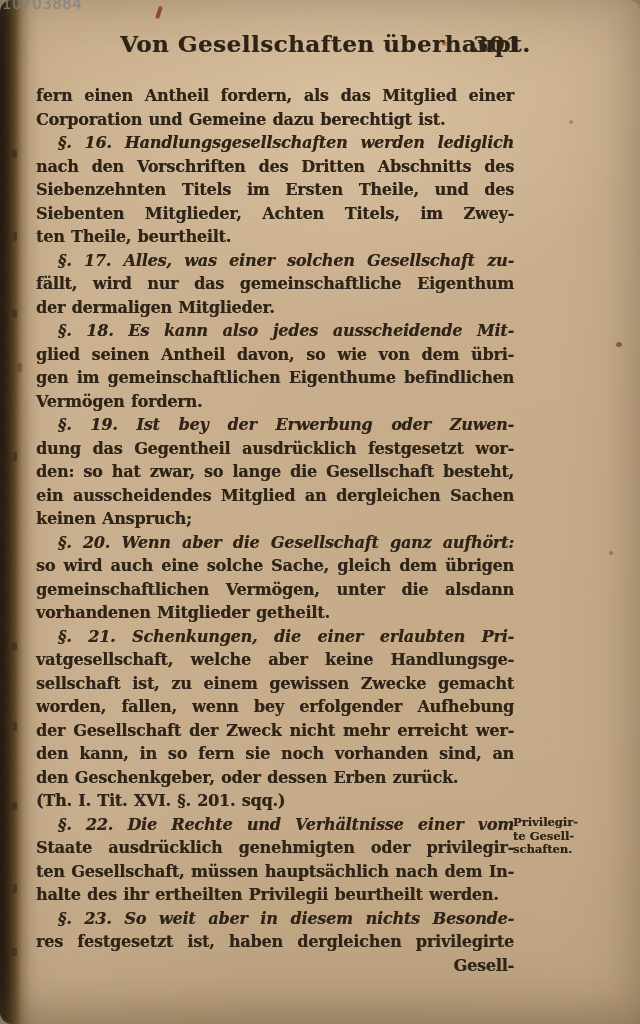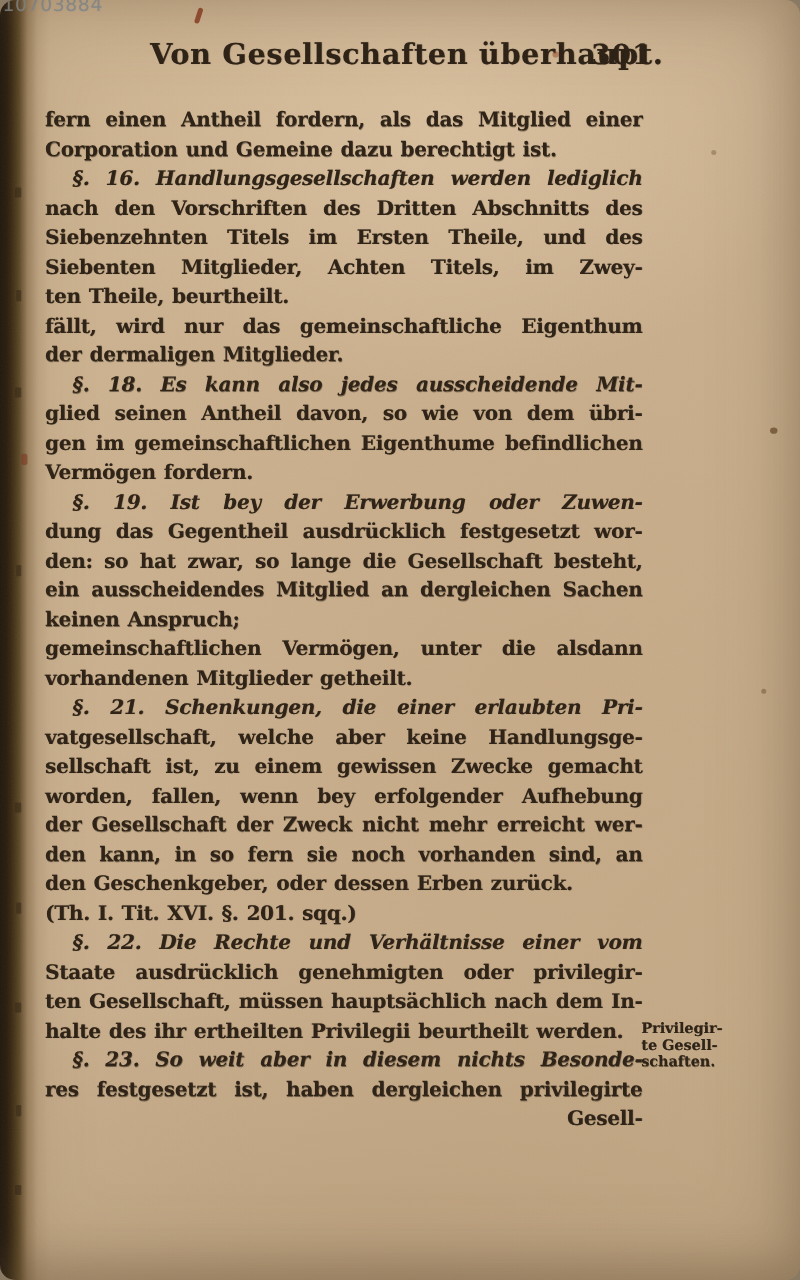--- a/index.html
+++ b/index.html
@@ -81,31 +81,34 @@
   </div>
 
   <div id="body-text">
       <div class="line j">fern einen Antheil fordern, als das Mitglied einer</div>
       <div class="line end">Corporation und Gemeine dazu berechtigt ist.</div>
       <div class="line j-indent">§. 16. Handlungsgesellschaften werden lediglich</div>
       <div class="line j">nach den Vorschriften des Dritten Abschnitts des</div>
       <div class="line j">Siebenzehnten Titels im Ersten Theile, und des</div>
       <div class="line j">Siebenten Mitglieder, Achten Titels, im Zwey-</div>
       <div class="line end">ten Theile, beurtheilt.</div>
+      <div class="line j-indent">§. 17. Alles, was einer solchen Gesellschaft zu-</div>
       <div class="line j">fällt, wird nur das gemeinschaftliche Eigenthum</div>
       <div class="line end">der dermaligen Mitglieder.</div>
       <div class="line j-indent">§. 18. Es kann also jedes ausscheidende Mit-</div>
       <div class="line j">glied seinen Antheil davon, so wie von dem übri-</div>
       <div class="line j">gen im gemeinschaftlichen Eigenthume befindlichen</div>
       <div class="line end">Vermögen fordern.</div>
       <div class="line j-indent">§. 19. Ist bey der Erwerbung oder Zuwen-</div>
       <div class="line j">dung das Gegentheil ausdrücklich festgesetzt wor-</div>
       <div class="line j">den: so hat zwar, so lange die Gesellschaft besteht,</div>
       <div class="line j">ein ausscheidendes Mitglied an dergleichen Sachen</div>
       <div class="line end">keinen Anspruch;</div>
+      <div class="line j-indent">§. 20. Wenn aber die Gesellschaft ganz aufhört:</div>
+      <div class="line j">so wird auch eine solche Sache, gleich dem übrigen</div>
       <div class="line j">gemeinschaftlichen Vermögen, unter die alsdann</div>
       <div class="line end">vorhandenen Mitglieder getheilt.</div>
       <div class="line j-indent">§. 21. Schenkungen, die einer erlaubten Pri-</div>
       <div class="line j">vatgesellschaft, welche aber keine Handlungsge-</div>
       <div class="line j">sellschaft ist, zu einem gewissen Zwecke gemacht</div>
       <div class="line j">worden, fallen, wenn bey erfolgender Aufhebung</div>
       <div class="line j">der Gesellschaft der Zweck nicht mehr erreicht wer-</div>
       <div class="line j">den kann, in so fern sie noch vorhanden sind, an</div>
       <div class="line end">den Geschenkgeber, oder dessen Erben zurück.</div>
       <div class="line end">(Th. I. Tit. XVI. §. 201. sqq.)</div>

